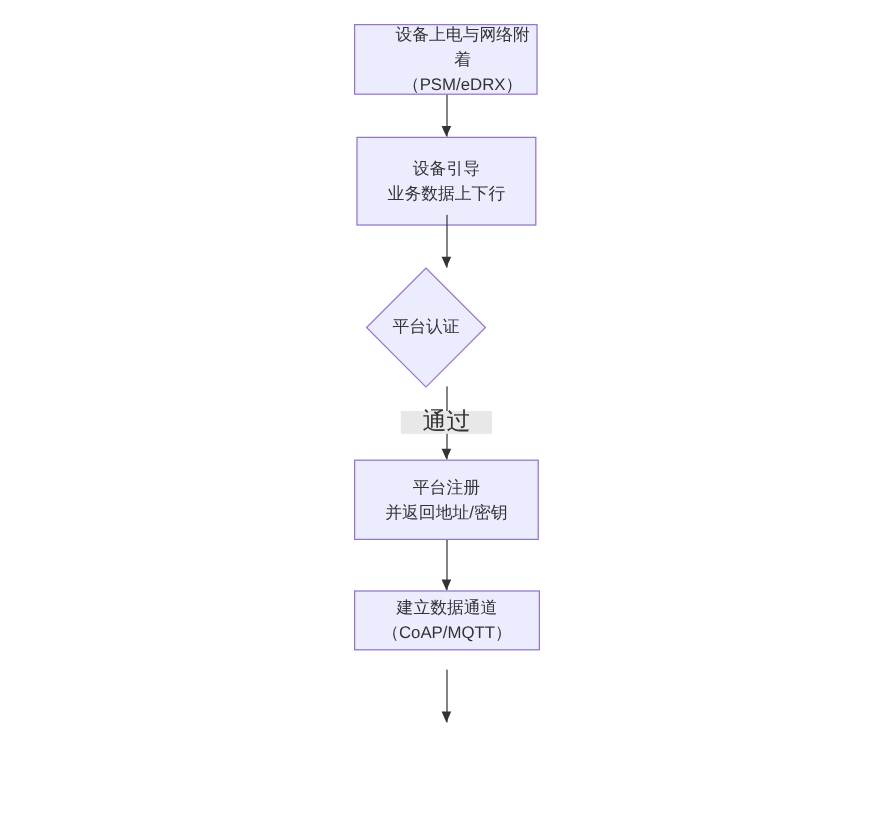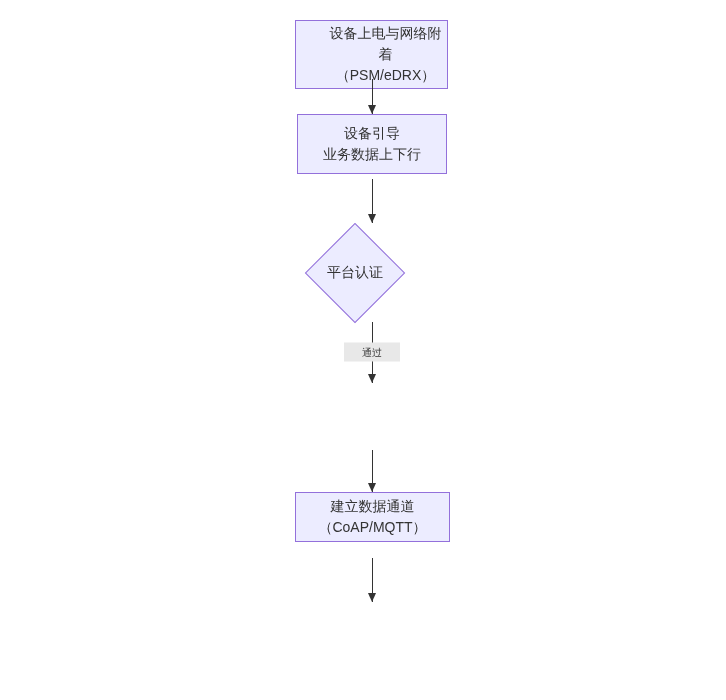--- a/index.html
+++ b/index.html
@@ -66,54 +66,58 @@
     height: 0;
     border-left: 4px solid transparent;
     border-right: 4px solid transparent;
     border-top: 9px solid #333333;
   }
   .edge-label {
     position: absolute;
     transform: translate(-50%, -50%);
     background: #e8e8e8;
     color: #333333;
-    font-size: 10px;
+    font-size: 20px;
     line-height: 17px;
     padding: 1px 18px;
     z-index: 3;
     white-space: nowrap;
   }
 </style>
 </head>
 <body>
 
 <div class="canvas">
 
-  <div class="node" style="left:295px; top:20px; width:153px; height:69px;padding-left:28px;">
+  <div class="node" style="left:295px; top:20px; width:153px; height:59px;padding-left:28px;">
     <span>设备上电与网络附着</span>
     <span>（PSM/eDRX）</span>
   </div>
 
   <div class="edge" style="left:372px; top:79px; height:35px;"></div>
 
-  <div class="node" style="left:297px; top:114px; width:150px; height:60px;">
+  <div class="node" style="left:297px; top:114px; width:150px; height:74px;">
     <span>设备引导</span>
     <span>业务数据上下行</span>
   </div>
 
   <div class="edge" style="left:372px; top:179px; height:44px;"></div>
 
   <div class="diamond-wrap" style="left:304px; top:222px; width:102px; height:101px;">
     <div class="diamond-shape"></div>
     <span class="diamond-label">平台认证</span>
   </div>
 
   <div class="edge" style="left:372px; top:322px; height:61px;"></div>
   <div class="edge-label" style="left:372px; top:352px;">通过</div>
 
+  <div class="node" style="left:295px; top:383px; width:154px; height:67px;">
+    <span>平台注册</span>
+    <span>并返回地址/密钥</span>
+  </div>
 
   <div class="edge" style="left:372px; top:450px; height:42px;"></div>
 
   <div class="node" style="left:295px; top:492px; width:155px; height:50px;">
     <span>建立数据通道</span>
     <span>（CoAP/MQTT）</span>
   </div>
 
   <div class="edge" style="left:372px; top:558px; height:44px;"></div>
 

